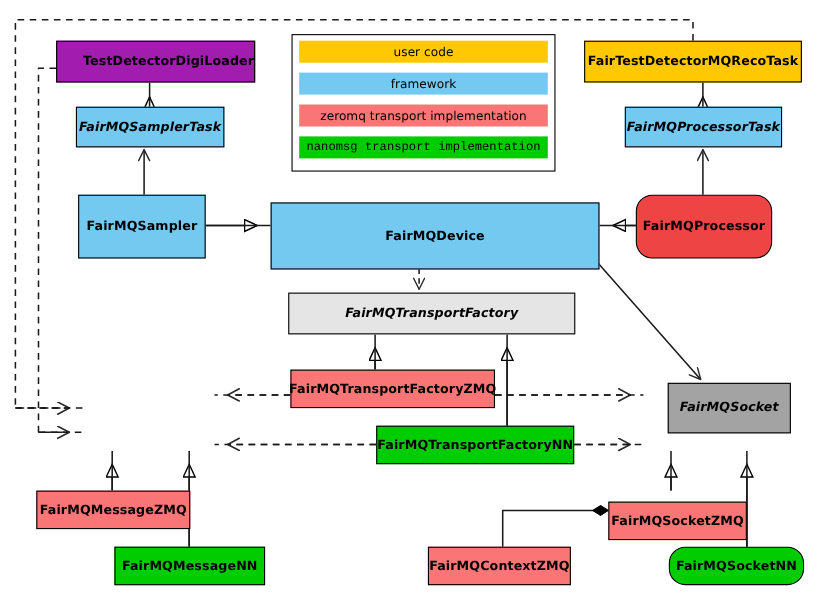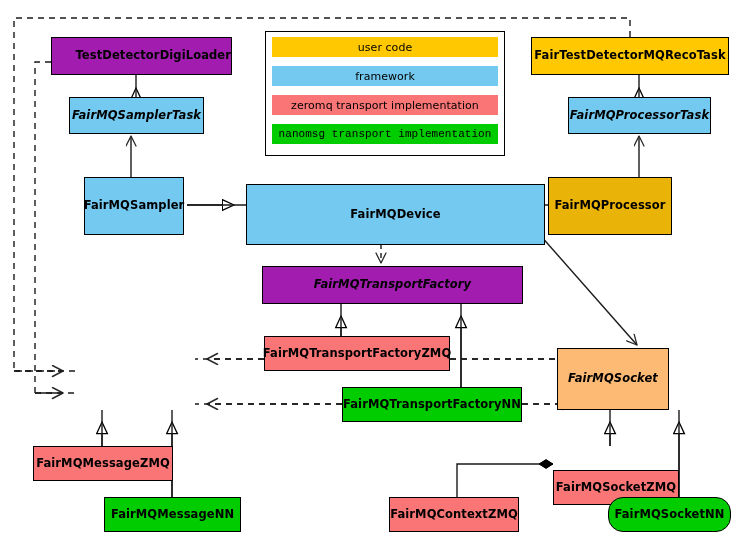--- a/index.html
+++ b/index.html
@@ -176,58 +176,58 @@
   </div>
 
   <div class="node abstract" style="left:69px; top:97px; width:135px; height:37px; background:#73C9EF;">
     <span>FairMQSamplerTask</span>
   </div>
 
   <div class="node abstract" style="left:568px; top:97px; width:143px; height:37px; background:#73C9EF;">
     <span>FairMQProcessorTask</span>
   </div>
 
-  <div class="node" style="left:84px; top:177px; width:100px; height:58px; background:#73C9EF;">
+  <div class="node" style="left:71px; top:177px; width:116px; height:58px; background:#73C9EF;">
     <span>FairMQSampler</span>
   </div>
 
   <div class="node" style="left:246px; top:184px; width:299px; height:61px; background:#73C9EF;">
     <span>FairMQDevice</span>
   </div>
 
-  <div class="node" style="left:548px; top:177px; width:124px; height:58px; background:#eab308;">
+  <div class="node" style="left:578px; top:177px; width:124px; height:58px; background:#ef4444;border-radius:15px;">
     <span>FairMQProcessor</span>
   </div>
 
-  <div class="node abstract" style="left:262px; top:266px; width:261px; height:38px; background:#a21caf;">
+  <div class="node abstract" style="left:262px; top:266px; width:261px; height:38px; background:#e5e5e5;">
     <span>FairMQTransportFactory</span>
   </div>
 
   <div class="node" style="left:264px; top:336px; width:186px; height:35px; background:#FA7676;">
     <span>FairMQTransportFactoryZMQ</span>
   </div>
 
   <div class="node" style="left:342px; top:387px; width:180px; height:35px; background:#00CC00;">
     <span>FairMQTransportFactoryNN</span>
   </div>
 
 
-  <div class="node abstract" style="left:557px; top:348px; width:112px; height:62px; background:#fdba74;">
+  <div class="node abstract" style="left:607px; top:348px; width:112px; height:46px; background:#a3a3a3;">
     <span>FairMQSocket</span>
   </div>
 
   <div class="node" style="left:33px; top:446px; width:140px; height:35px; background:#FA7676;">
     <span>FairMQMessageZMQ</span>
   </div>
 
   <div class="node" style="left:104px; top:497px; width:137px; height:35px; background:#00CC00;">
     <span>FairMQMessageNN</span>
   </div>
 
-  <div class="node" style="left:553px; top:470px; width:126px; height:35px; background:#FA7676;">
+  <div class="node" style="left:553px; top:456px; width:126px; height:35px; background:#FA7676;">
     <span>FairMQSocketZMQ</span>
   </div>
 
   <div class="node" style="left:608px; top:497px; width:123px; height:35px; background:#00CC00;border-radius:15px;">
     <span>FairMQSocketNN</span>
   </div>
 
   <div class="node" style="left:389px; top:497px; width:130px; height:35px; background:#FA7676;">
     <span>FairMQContextZMQ</span>
   </div>

